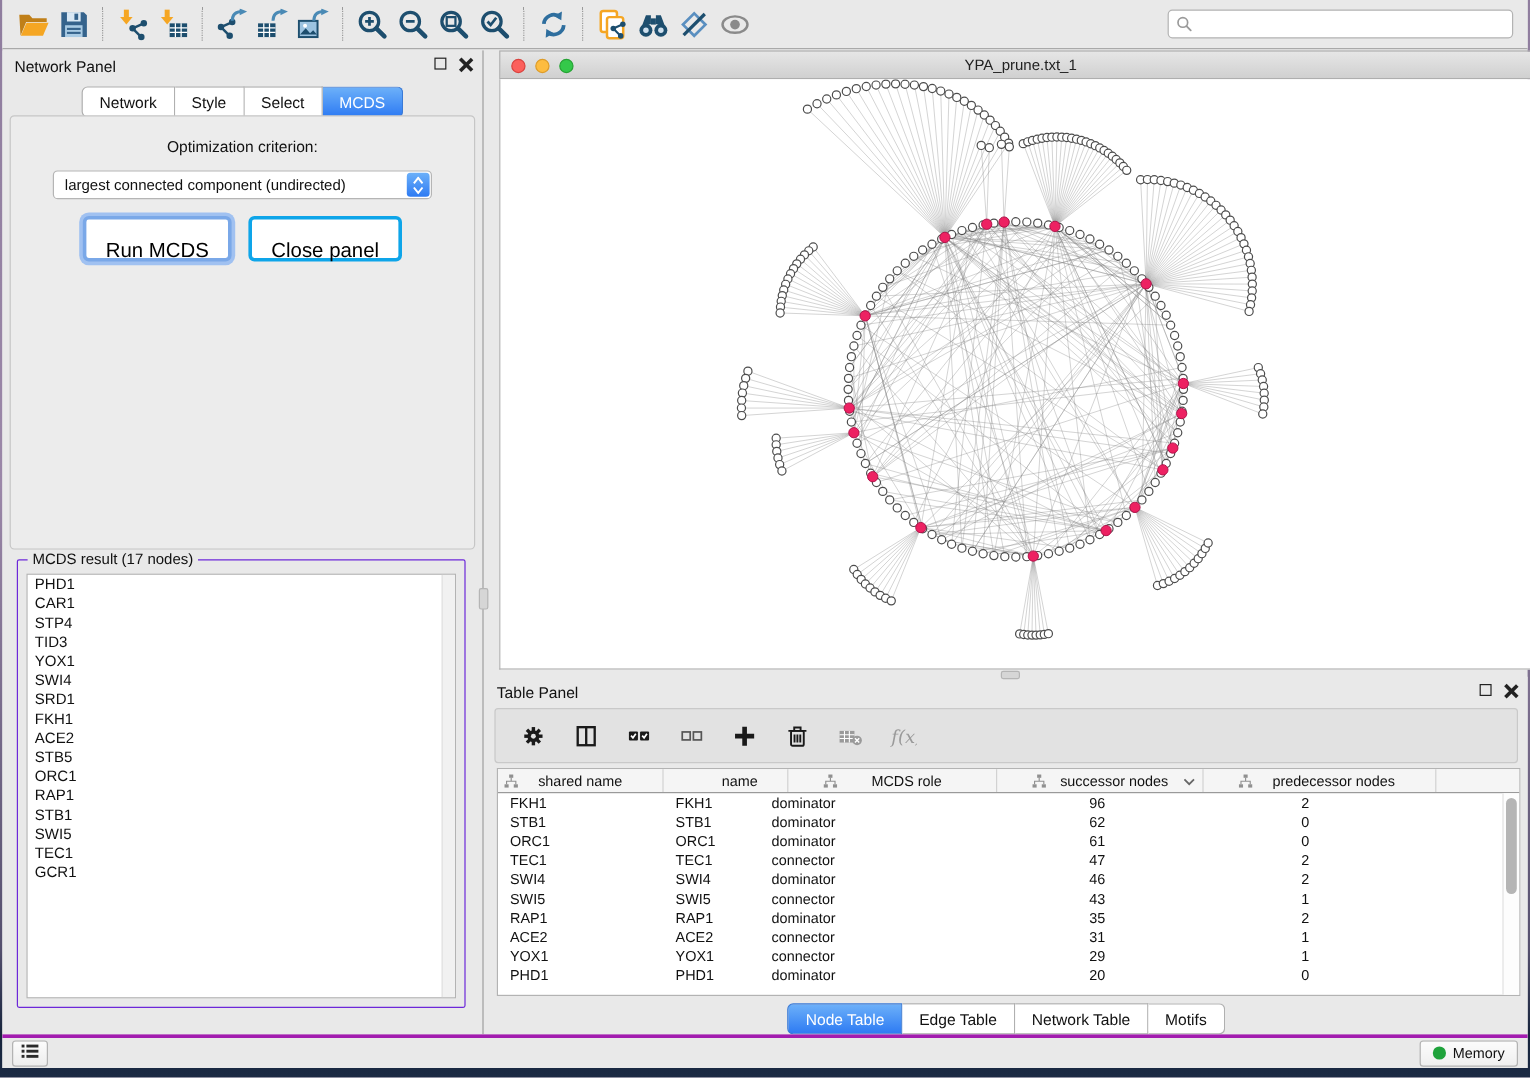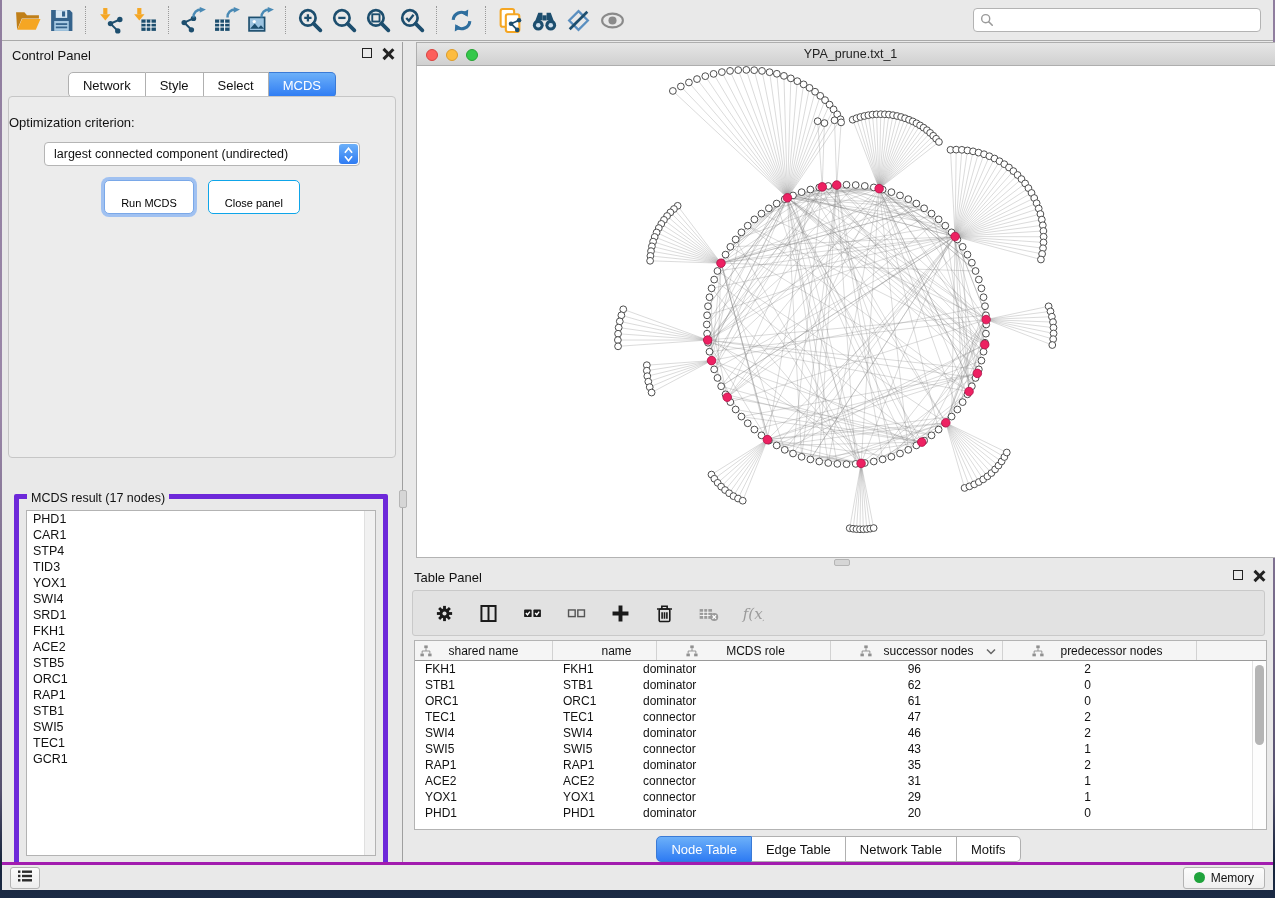--- a/index.html
+++ b/index.html
@@ -33,35 +33,35 @@
   .seg { display:flex; justify-content:center; }
   .seg .tab { height:26px; padding:0 14px; background:#fff; border:1px solid #b0b0b0; border-left:none;
               font-size:13px; display:flex; align-items:center; cursor:pointer; }
   .seg .tab:first-child { border-left:1px solid #b0b0b0; border-radius:5px 0 0 5px; }
   .seg .tab:last-child { border-radius:0 5px 5px 0; }
   .seg .tab.active { background:linear-gradient(#6cb0f9,#2e7bf3); border-color:#3a7ad6; color:#fff; }
 
   .cp-tabs { position:absolute; left:0; top:30px; width:100%; }
   .cp-content { position:absolute; left:6px; top:54px; width:388px; height:362px; background:#ececec;
                 border:1px solid #c6c6c6; border-radius:4px; }
-  .opt-label { margin-top:18px; font-size:13px; }
+  .opt-label { text-align:center; margin-top:18px; font-size:13px; }
   .dropdown { position:relative; margin:12px auto 0; width:316px; height:24px; background:#fff;
               border:1px solid #b5b5b5; border-radius:4px; display:flex; align-items:center;
               padding:0 26px 0 9px; font-size:12.5px; cursor:pointer; }
   .dd-stepper { position:absolute; right:1px; top:1px; width:19px; height:20px; border-radius:3px;
                 background:linear-gradient(#6cb0f9,#2e7bf3); display:flex; flex-direction:column;
                 align-items:center; justify-content:center; gap:1px; }
   .dd-stepper svg { width:9px; height:7px; }
   .btn-row { display:flex; justify-content:center; gap:14px; margin-top:14px; }
-  .mac-btn { height:24px; padding:16px 16px; background:#fff; border:1px solid #0ea5e9; border-radius:5px;
-             font-size:11px; cursor:pointer; font-family:"Liberation Sans",sans-serif; }
+  .mac-btn { height:24px; padding:16px 16px; background:#fff; border:3px solid #0ea5e9; border-radius:5px;
+             font-size:17px; cursor:pointer; font-family:"Liberation Sans",sans-serif; }
   .mac-btn.focused { box-shadow:0 0 0 3px rgba(110,165,245,.6); border-color:#7aa8e8; }
 
   .mcds-box { position:absolute; left:12px; top:424px; width:374px; height:374px;
-              border:5px solid #6d28d9; border-radius:2px;margin-top:28px; }
+              border:1px solid #6d28d9; border-radius:2px; }
   .mcds-box .legend { position:absolute; left:8px; top:-8px; background:#e9e9e9; padding:0 4px; font-size:12.5px; }
   .mcds-list { position:absolute; left:7px; top:11px; right:7px; bottom:7px; background:#fff;
                border:1px solid #b3b3b3; overflow:hidden; }
   .mcds-scroll { position:absolute; right:0; top:0; width:11px; height:100%; background:#f1f1f1; border-left:1px solid #e0e0e0; }
   .mcds-item { height:16px; line-height:16px; padding-left:6px; font-size:12.5px; }
 
   .v-grip { position:absolute; left:397px; top:448px; width:8px; height:18px; background:#d6d6d6;
             border:1px solid #b5b5b5; border-radius:2px; cursor:col-resize; z-index:5; }
 
   
@@ -280,21 +280,21 @@
           </svg>
       </span>
       <input placeholder="" style="">
     </div>
   </div>
 
   <div class="main">
 
     <div class="cpanel">
       <div class="panel-hdr">
-        <span>Control Panel</span>
+        <span>Network Panel</span>
         <span class="hdr-icons">
           <span class="float-ic"></span>
           <span class="close-ic"></span>
         </span>
       </div>
       <div class="cp-tabs seg" id="cp-tabs">
           <div class="tab">Network</div>
           <div class="tab">Style</div>
           <div class="tab">Select</div>
           <div class="tab active">MCDS</div>

